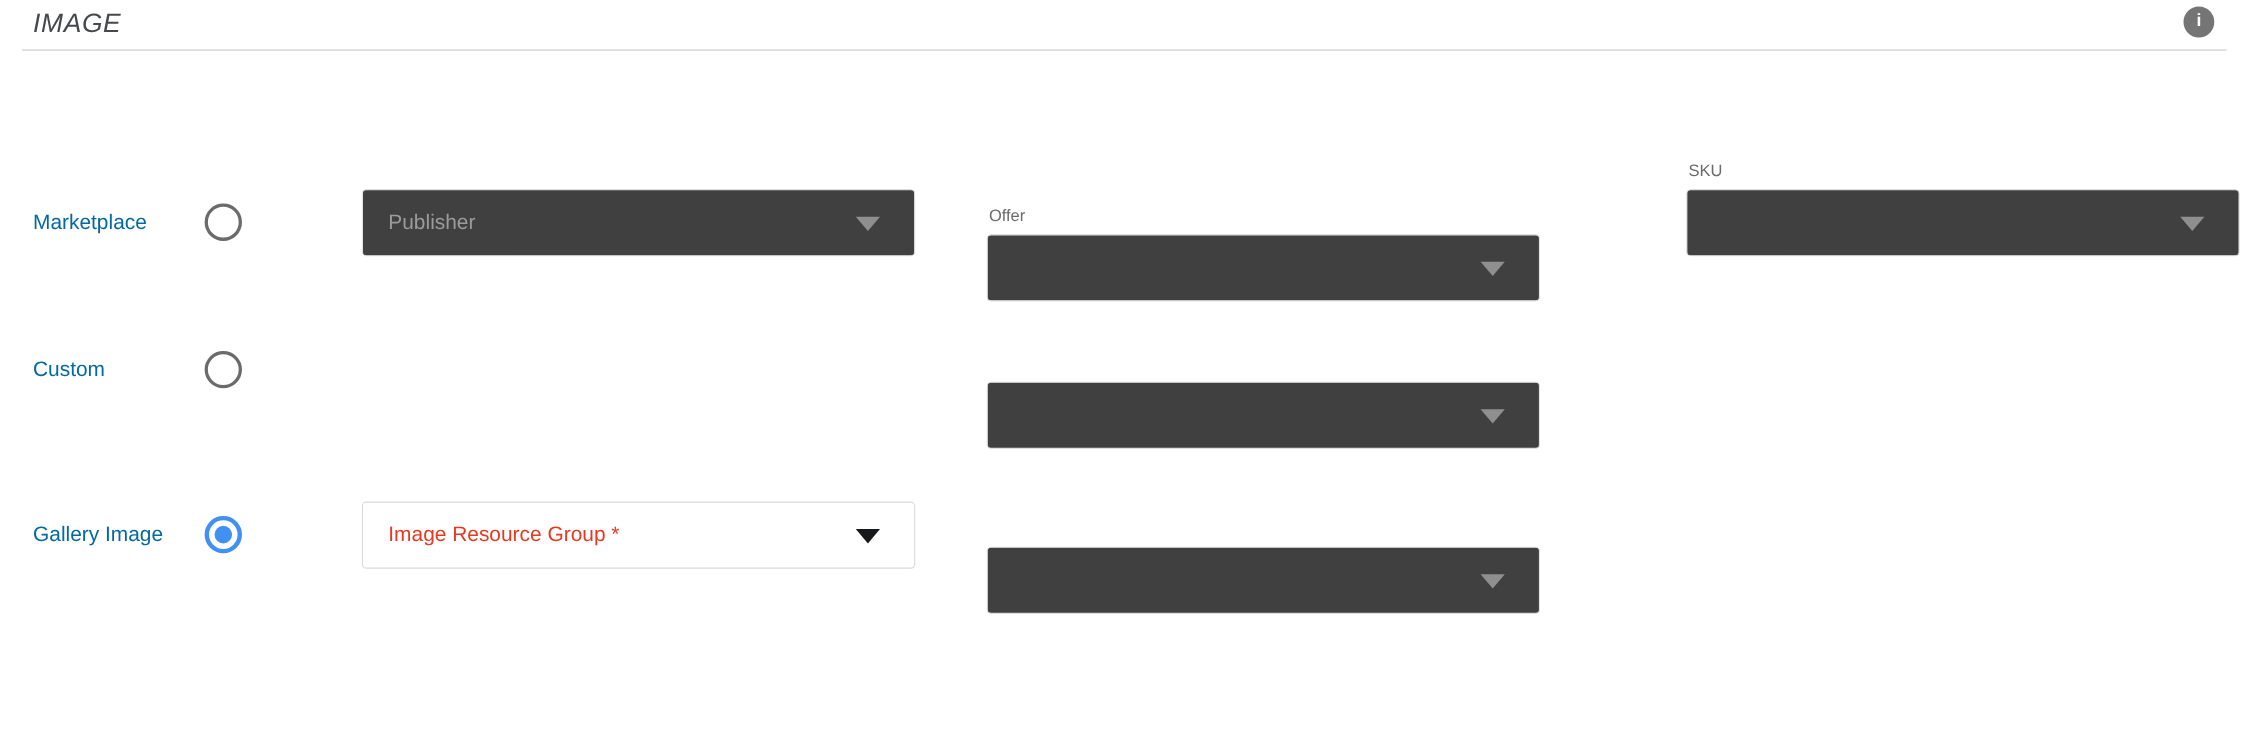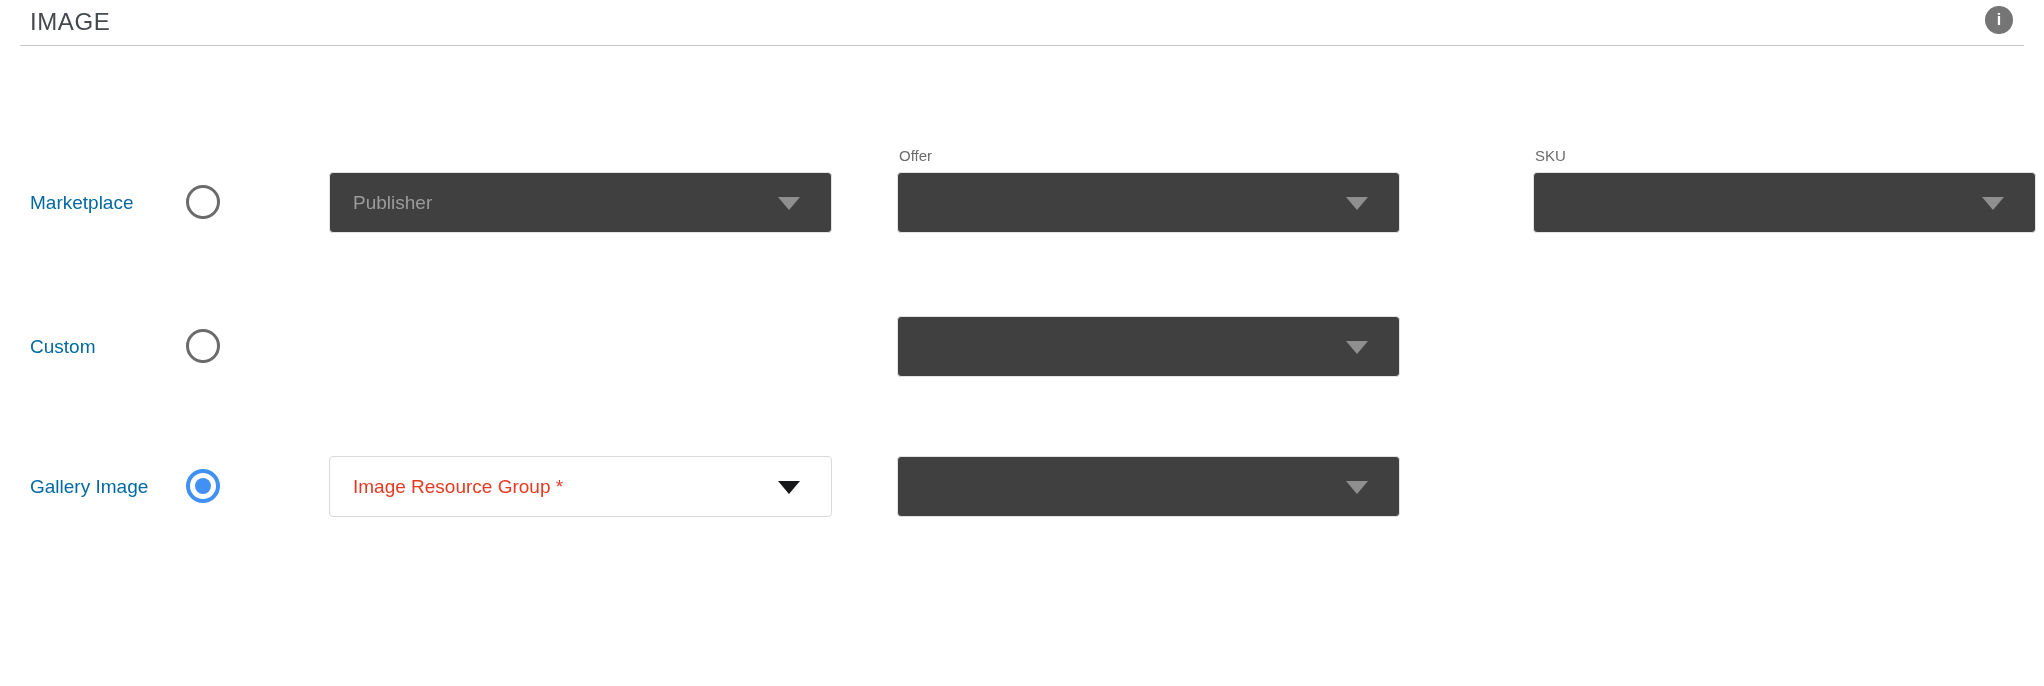--- a/index.html
+++ b/index.html
@@ -2,30 +2,30 @@
 <html><head>
 <meta charset="utf-8">
 <style>
   html,body { margin:0; padding:0; background:#ffffff; }
   .canvas {
     position:relative; width:2044px; height:686px; background:#ffffff;
     font-family:"Liberation Sans", sans-serif; overflow:hidden;
   }
   .title {
     position:absolute; left:30px; top:8px; font-size:24px; font-weight:400;
-    color:#45484d; letter-spacing:0.6px;
+    color:#45484d; letter-spacing:0.6px;font-style:italic;
   }
   .divider { position:absolute; left:20px; top:45px; width:2004px; height:1px; background:#c7c7c7; }
   .info {
     position:absolute; left:1985px; top:6px; width:28px; height:28px; border-radius:50%;
     background:#757575; color:#ffffff; font-size:16px; font-weight:bold;
     text-align:center; line-height:28px; cursor:pointer; user-select:none;
   }
   .row { position:absolute; left:0; width:100%; height:61px; }
-  .r1 { top:172px; } .r2 { top:316px; } .r3 { top:456px; } .r4 { top:600px; }
+  .r1 { top:172px; } .r2 { top:306px; } .r3 { top:456px; } .r4 { top:600px; }
   .opt-label {
     position:absolute; left:30px; top:0; height:61px; line-height:61px;
     font-size:19px; color:#0369a1;
   }
   .radio {
     position:absolute; left:186px; top:13px; width:34px; height:34px;
     border-radius:50%; box-sizing:border-box; border:3px solid #6b6b6b;
     background:#ffffff; cursor:pointer;
   }
   .radio.sel { border:4px solid #4191f5; }
@@ -42,21 +42,21 @@
     font-size:19px; color:#9b9b9b; white-space:nowrap;
   }
   .dd .arr {
     position:absolute; right:31px; top:24px; width:0; height:0;
     border-left:11px solid transparent; border-right:11px solid transparent;
     border-top:13px solid #8f8f8f;
   }
   .dd.active { background:#ffffff; border-color:#dadada;padding-left:18px; }
   .dd.active .ph { color:#e53a21; }
   .dd.active .arr { border-top-color:#17181a; }
-  .c1 { left:329px; } .c2 { left:897px; } .c3 { left:1533px; }
+  .c1 { left:329px; } .c2 { left:897px;margin-top:41px; } .c3 { left:1533px; }
   .flabel {
     position:absolute; top:-25px; margin-left:2px; font-size:15px; color:#6b6b6b;
   }
 </style>
 </head>
 <body>
 
 <div class="canvas">
 
   <div class="title">IMAGE</div>

